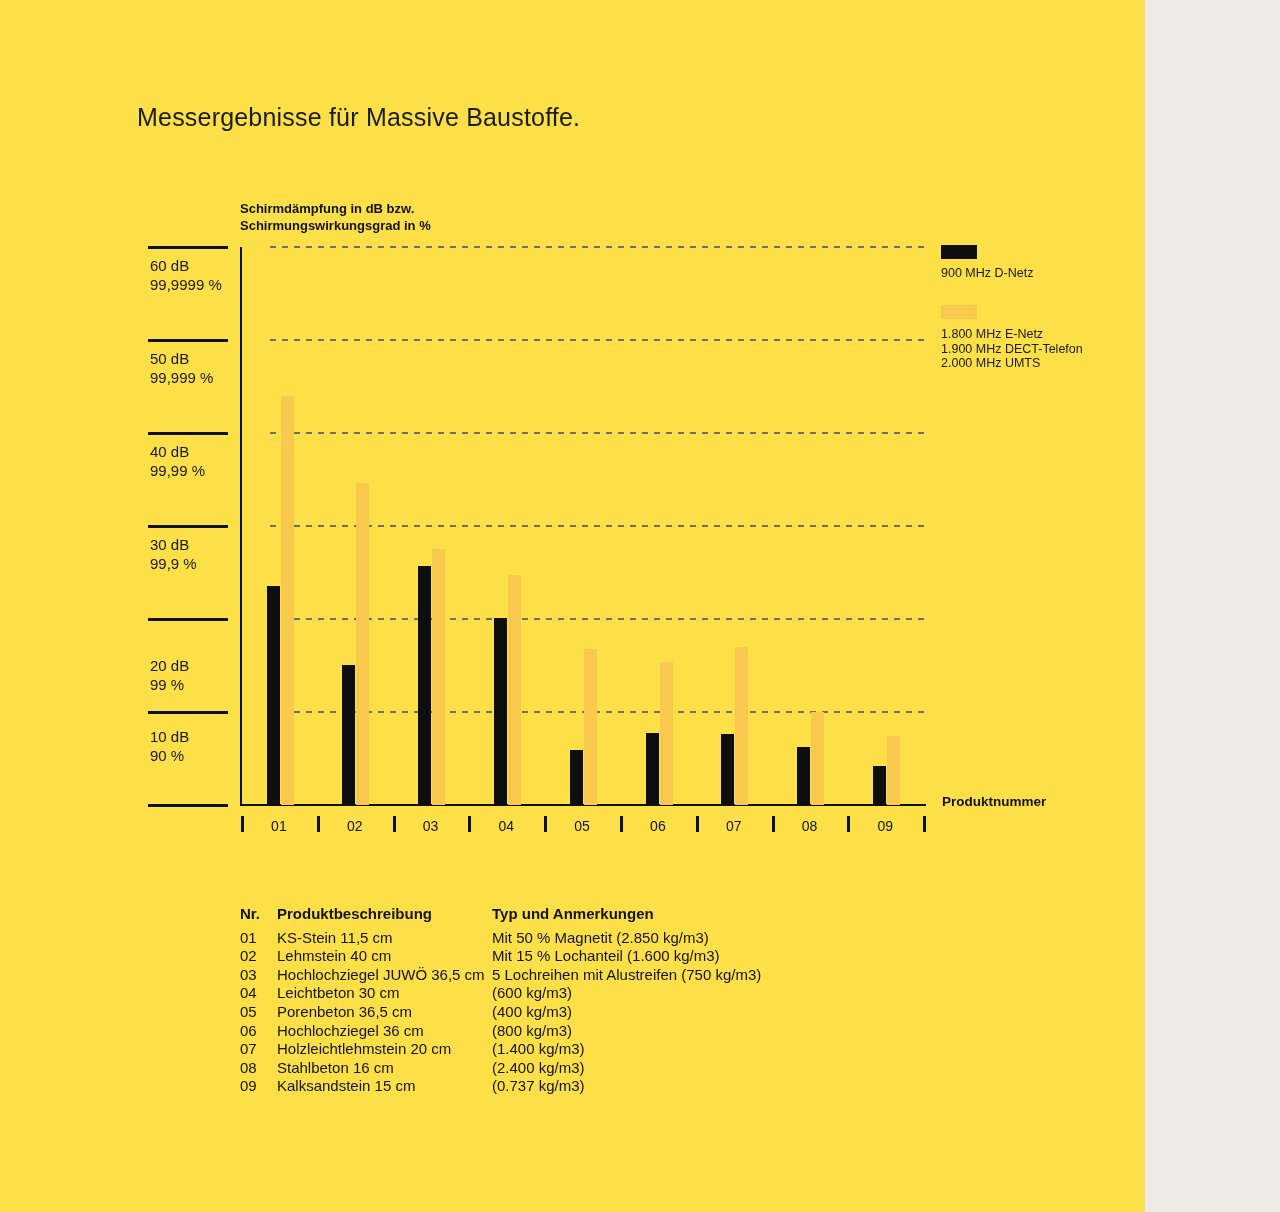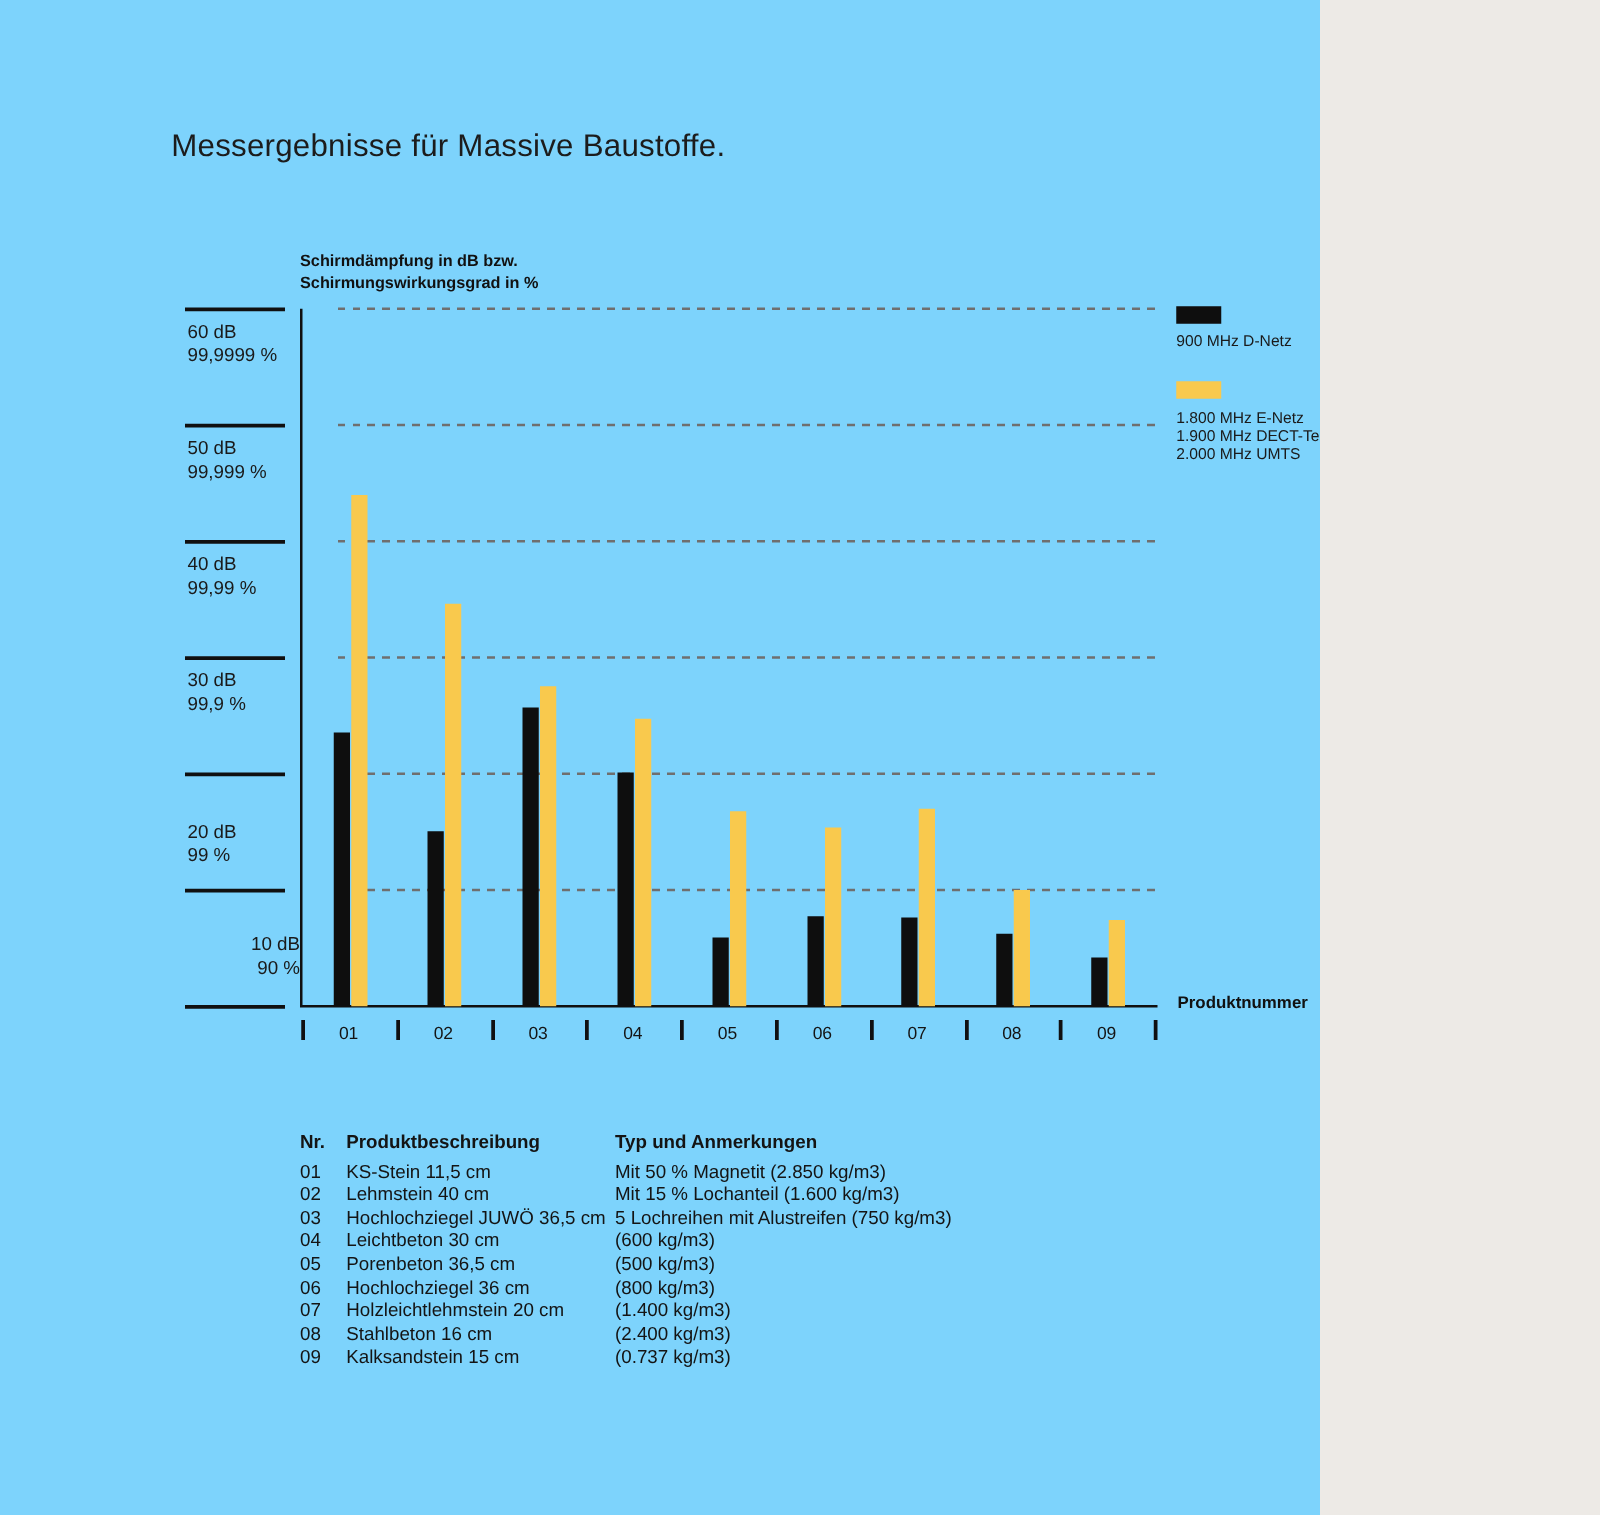--- a/index.html
+++ b/index.html
@@ -1,17 +1,17 @@
 <!DOCTYPE html>
 <html><head>
 <meta charset="utf-8">
 <style>
   html,body{margin:0;padding:0;background:#EDEAE6;}
   .canvas{
-    position:relative;width:1056px;height:1212px;background:#7dd3fc;
+    position:relative;width:1145px;height:1212px;background:#fde047;
     font-family:"Liberation Sans",sans-serif;color:#1a1a1a;overflow:hidden;
   }
   .abs{position:absolute;}
   .title{
     position:absolute;left:137px;top:103px;margin:0;
     font-size:25px;font-weight:500;letter-spacing:0.2px;color:#1c1c1c;
   }
   .axis-title{
     position:absolute;left:240px;top:200px;
     font-size:13px;font-weight:bold;line-height:17px;white-space:pre-line;color:#111;
@@ -54,21 +54,21 @@
       <div class="abs" style="left: 270px; top: 525px; width: 655px; height: 2px; background: repeating-linear-gradient(90deg, rgb(111, 111, 111) 0px, rgb(111, 111, 111) 6px, transparent 6px, transparent 12px);"></div>
       <div class="abs" style="left: 148px; top: 524.5px; width: 80px; height: 3px; background: rgb(16, 16, 16);"></div>
       <div class="abs ylab" style="left: 150px; top: 535px; width: 90px;">30 dB
 99,9 %</div>
       <div class="abs" style="left: 270px; top: 618px; width: 655px; height: 2px; background: repeating-linear-gradient(90deg, rgb(111, 111, 111) 0px, rgb(111, 111, 111) 6px, transparent 6px, transparent 12px);"></div>
       <div class="abs" style="left: 148px; top: 617.5px; width: 80px; height: 3px; background: rgb(16, 16, 16);"></div>
       <div class="abs ylab" style="left: 150px; top: 656px; width: 90px;">20 dB
 99 %</div>
       <div class="abs" style="left: 270px; top: 711px; width: 655px; height: 2px; background: repeating-linear-gradient(90deg, rgb(111, 111, 111) 0px, rgb(111, 111, 111) 6px, transparent 6px, transparent 12px);"></div>
       <div class="abs" style="left: 148px; top: 710.5px; width: 80px; height: 3px; background: rgb(16, 16, 16);"></div>
-      <div class="abs ylab" style="left: 150px; top: 746px; width: 90px; text-align: right;">10 dB
+      <div class="abs ylab" style="left: 150px; top: 727px; width: 90px;">10 dB
 90 %</div>
       <div class="abs" style="left: 148px; top: 803.5px; width: 80px; height: 3px; background: rgb(16, 16, 16);"></div>
       <div class="abs" style="left: 240px; top: 247px; width: 1.5px; height: 558px; background: rgb(16, 16, 16);"></div>
       <div class="abs" style="left: 240px; top: 804px; width: 686px; height: 1.5px; background: rgb(16, 16, 16);"></div>
       <div class="abs" style="left: 266.5px; top: 586.45px; width: 13px; height: 218.55px; background: rgb(14, 14, 14);"></div>
       <div class="abs" style="left: 280.5px; top: 395.8px; width: 13px; height: 409.2px; background: rgb(249, 201, 77);"></div>
       <div class="abs xlab" style="left: 241px; top: 818px; width: 75.8px; text-align: center;">01</div>
       <div class="abs" style="left: 342.3px; top: 664.57px; width: 13px; height: 140.43px; background: rgb(14, 14, 14);"></div>
       <div class="abs" style="left: 356.3px; top: 483.22px; width: 13px; height: 321.78px; background: rgb(249, 201, 77);"></div>
       <div class="abs xlab" style="left: 316.8px; top: 818px; width: 75.8px; text-align: center;">02</div>
@@ -138,21 +138,21 @@
         <div>5 Lochreihen mit Alustreifen (750 kg/m3)</div>
       </div>
       <div class="trow">
         <div>04</div>
         <div>Leichtbeton 30 cm</div>
         <div>(600 kg/m3)</div>
       </div>
       <div class="trow">
         <div>05</div>
         <div>Porenbeton 36,5 cm</div>
-        <div>(500 kg/m3)</div>
+        <div>(400 kg/m3)</div>
       </div>
       <div class="trow">
         <div>06</div>
         <div>Hochlochziegel 36 cm</div>
         <div>(800 kg/m3)</div>
       </div>
       <div class="trow">
         <div>07</div>
         <div>Holzleichtlehmstein 20 cm</div>
         <div>(1.400 kg/m3)</div>

